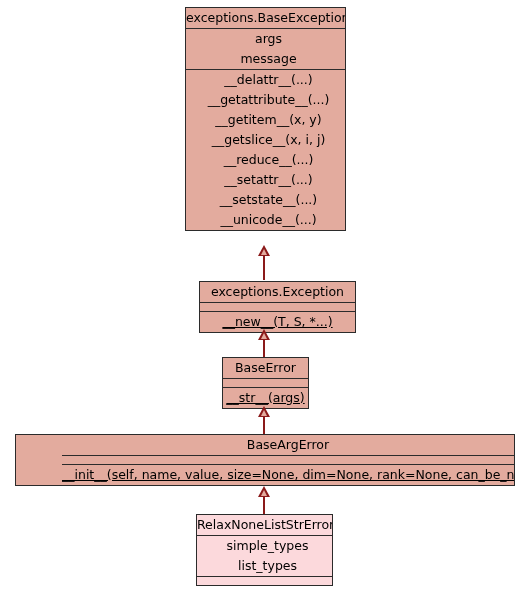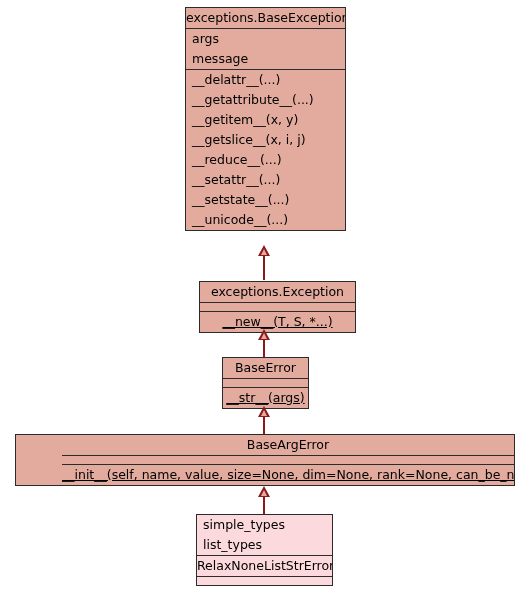--- a/index.html
+++ b/index.html
@@ -47,20 +47,21 @@
     overflow: hidden;
   }
   .row {
     font-size: 12.5px;
     color: #000;
     line-height: 20px;
     height: 20px;
     padding-left: 6px;
     white-space: nowrap;
     overflow: hidden;
+    text-align: center;
   }
   .row.center {
     text-align: center;
     padding-left: 0;
     text-decoration: underline;
   }
   .cmp.empty {
     height: 9px;
   }
   
@@ -153,22 +154,22 @@
       <div class="cls-name">BaseArgError</div>
     </div>
     <div class="cmp empty"></div>
     <div class="cmp">
       <div class="row center">__init__(self, name, value, size=None, dim=None, rank=None, can_be_none=False)</div>
     </div>
   </div>
 
   <div class="uml-class light" style="left:196px; top:514px; width:137px;">
     <div class="cmp">
+      <div class="cls-name">RelaxNoneListStrError</div>
+    </div>
+    <div class="cmp">
       <div class="row">simple_types</div>
       <div class="row">list_types</div>
-    </div>
-    <div class="cmp">
-      <div class="cls-name">RelaxNoneListStrError</div>
     </div>
     <div class="cmp empty"></div>
   </div>
 
 </div>
 
 </body></html>

